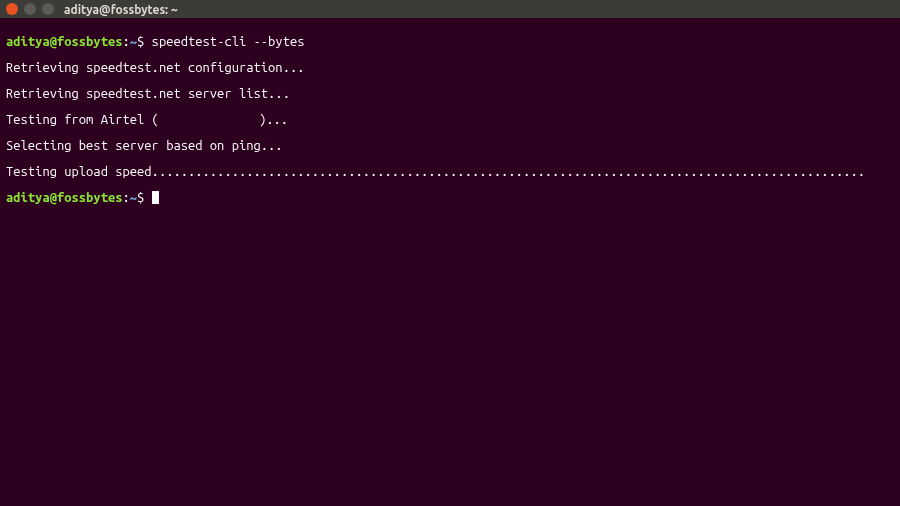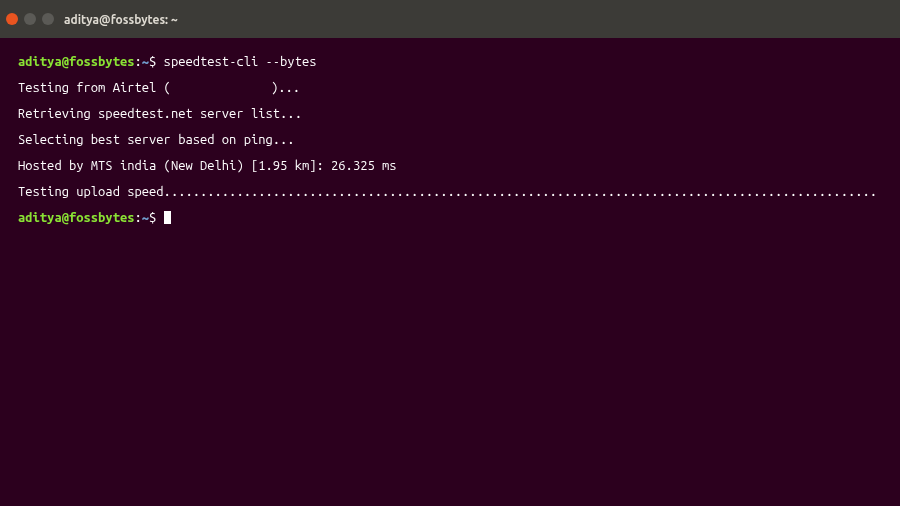--- a/index.html
+++ b/index.html
@@ -9,21 +9,21 @@
     }
     body {
       width: 900px;
       height: 506px;
       background: #2c001e;
       font-family: "Ubuntu Mono", "DejaVu Sans Mono", monospace;
       font-size: 13px;
       overflow: hidden;
     }
     .titlebar {
-      height: 38px;
+      height: 18px;
       background: #3c3b37;
       display: flex;
       align-items: center;
       padding: 4px 6px;
       color: #dfdbd2;
       font-family: "Ubuntu", sans-serif;
       font-size: 12px;
       font-weight: bold;
     }
     .window-controls {
@@ -34,21 +34,21 @@
     .window-btn {
       width: 12px;
       height: 12px;
       border-radius: 50%;
       display: inline-block;
     }
     .btn-close { background: #e95420; }
     .btn-min { background: #5b5a56; }
     .btn-max { background: #5b5a56; }
     .terminal-body {
-      padding: 4px 18px;
+      padding: 4px 6px;
       color: #ffffff;
       line-height: 1.0;
       white-space: pre;
       font-size: 13px;
       letter-spacing: 0;
     }
     .line {
       display: block;
       min-height: 13px;
     }
@@ -81,19 +81,19 @@
   <div class="window-controls">
     <span class="window-btn btn-close"></span>
     <span class="window-btn btn-min"></span>
     <span class="window-btn btn-max"></span>
   </div>
   <span>aditya@fossbytes: ~</span>
 </div>
 
 <div class="terminal-body">
 <span class="line"><span class="prompt-user">aditya@fossbytes</span><span class="prompt-colon">:</span><span class="prompt-path">~</span><span class="prompt-dollar">$ </span><span class="cmd-text">speedtest-cli --bytes</span></span>
+<span class="line">Retrieving speedtest.net configuration...</span>
+<span class="line">Retrieving speedtest.net server list...</span>
 <span class="line"><span>Testing from Airtel (</span><span class="redact"></span><span>)...</span></span>
-<span class="line">Retrieving speedtest.net server list...</span>
 <span class="line">Selecting best server based on ping...</span>
-<span class="line">Hosted by MTS india (New Delhi) [1.95 km]: 26.325 ms</span>
 <span class="line">Testing upload speed..................................................................................................</span>
 <span class="line"><span class="prompt-user">aditya@fossbytes</span><span class="prompt-colon">:</span><span class="prompt-path">~</span><span class="prompt-dollar">$ </span><span class="cursor"></span></span>
 </div>
 
 </body></html>

